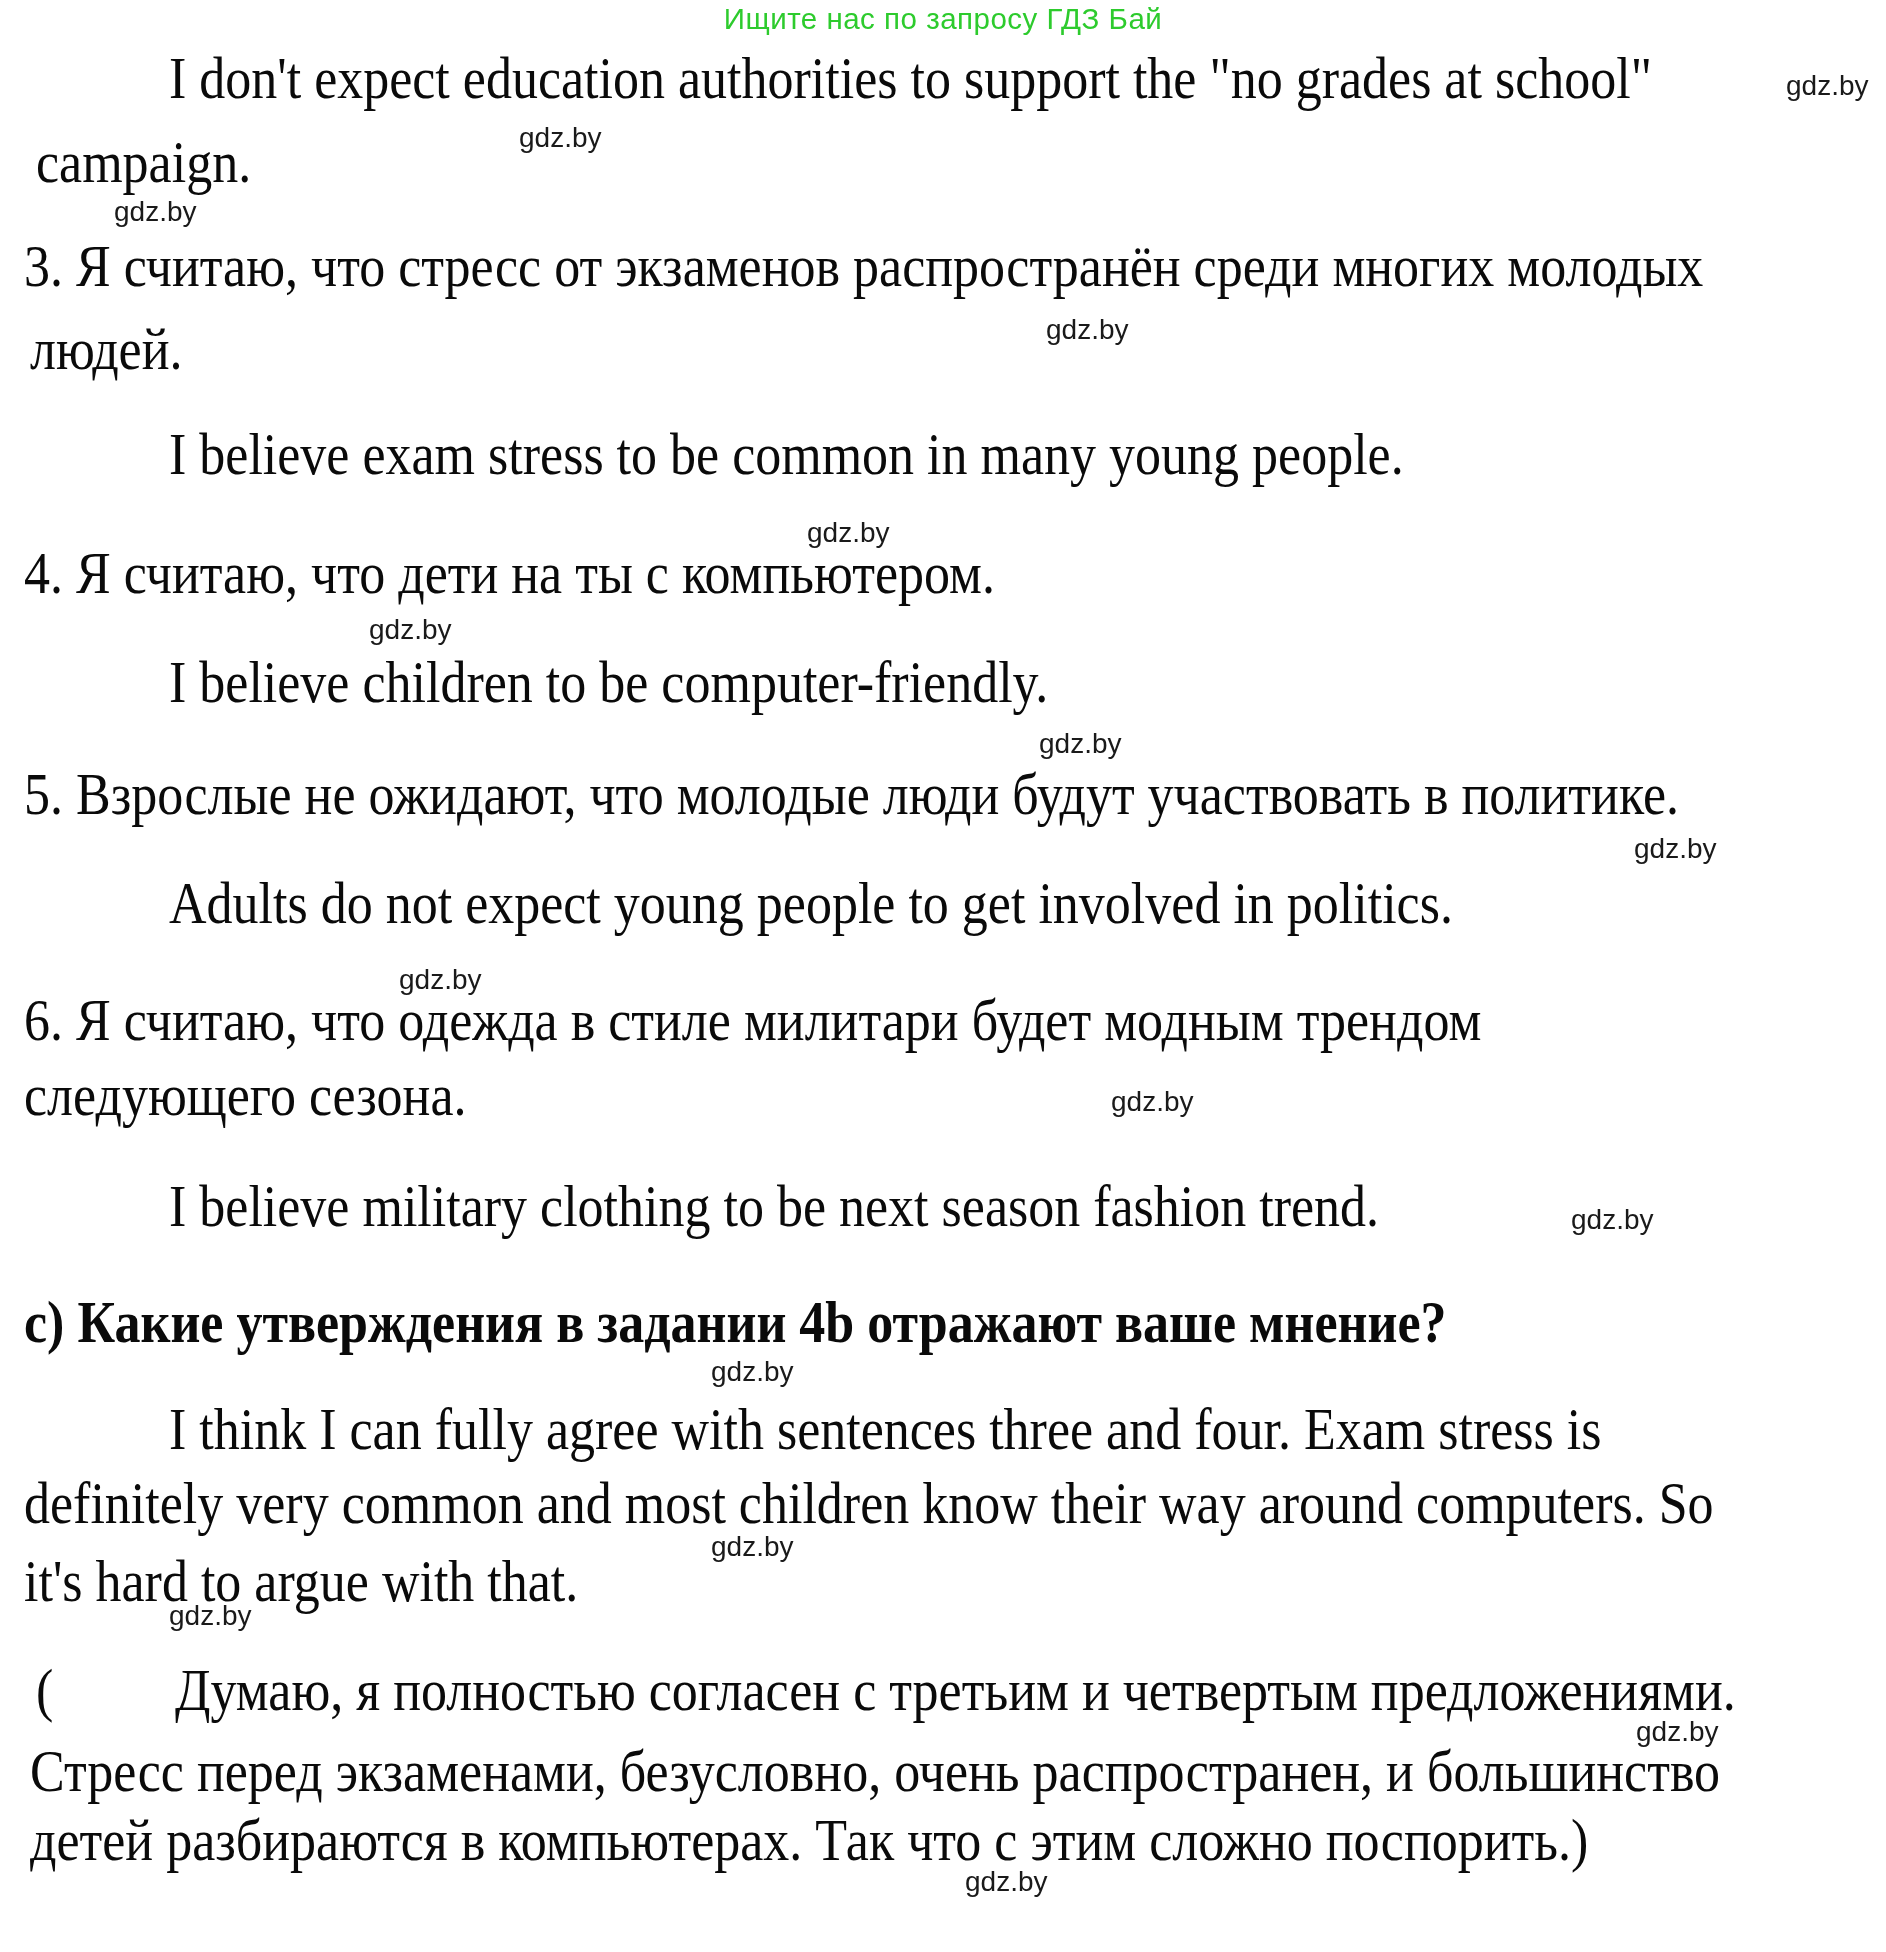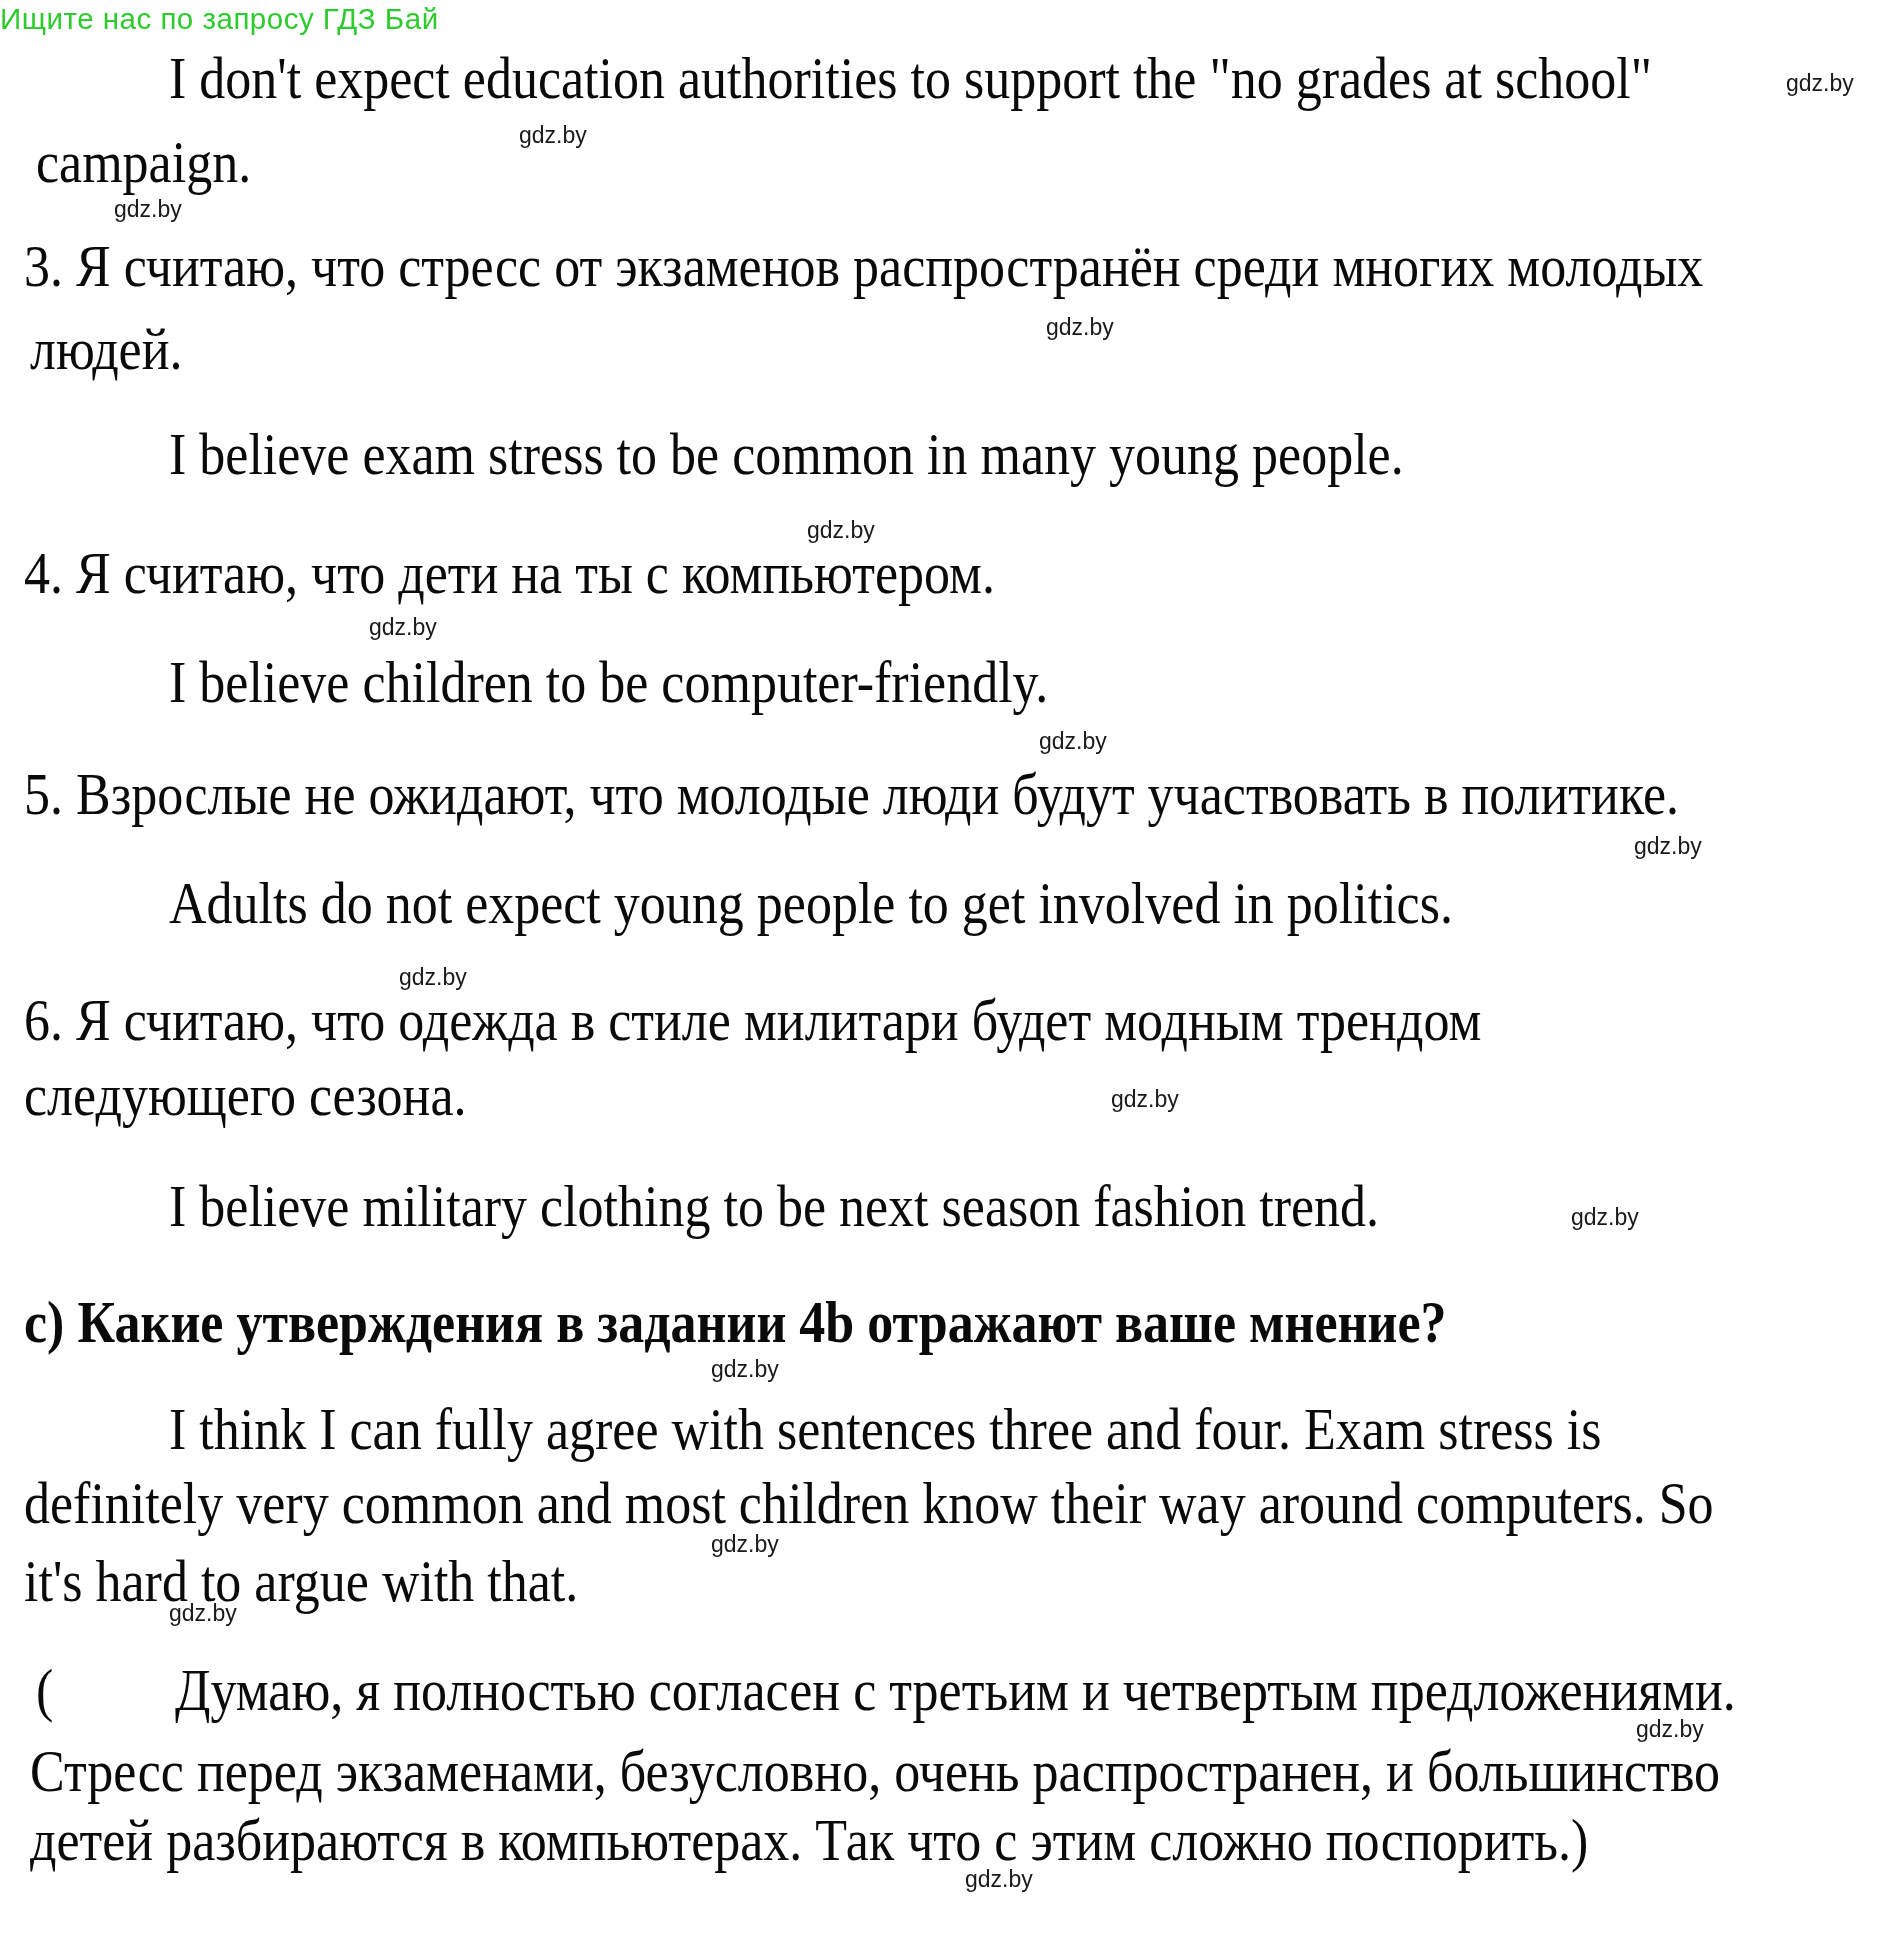--- a/index.html
+++ b/index.html
@@ -16,28 +16,28 @@
     font-size:52px;
     line-height:1.05;
     white-space:pre;
     transform:scaleY(1.12);
     transform-origin:left top;
   }
   .bold { font-weight:bold; }
   .wm {
     position:absolute;
     font-family:"Liberation Sans", sans-serif;
-    font-size:23px;
+    font-size:28px;
     line-height:1;
     color:var(--watermark,#1a1a1a);
     white-space:pre;
   }
   .site-note {
     position:absolute; left:0; right:0; top:1.9px;
-    text-align:left;
+    text-align:center;
     font-family:"Liberation Sans", sans-serif;
     font-size:29.5px; letter-spacing:0.5px;
     color:var(--header-green,#2dcb2d);
   }
   .footer-note {
     position:absolute; left:0; right:0; top:1914px;
     text-align:center;
     font-family:"Liberation Sans", sans-serif;
     font-size:29.5px; word-spacing:8.6px;
     color:var(--footer-purple,#560b8e);

